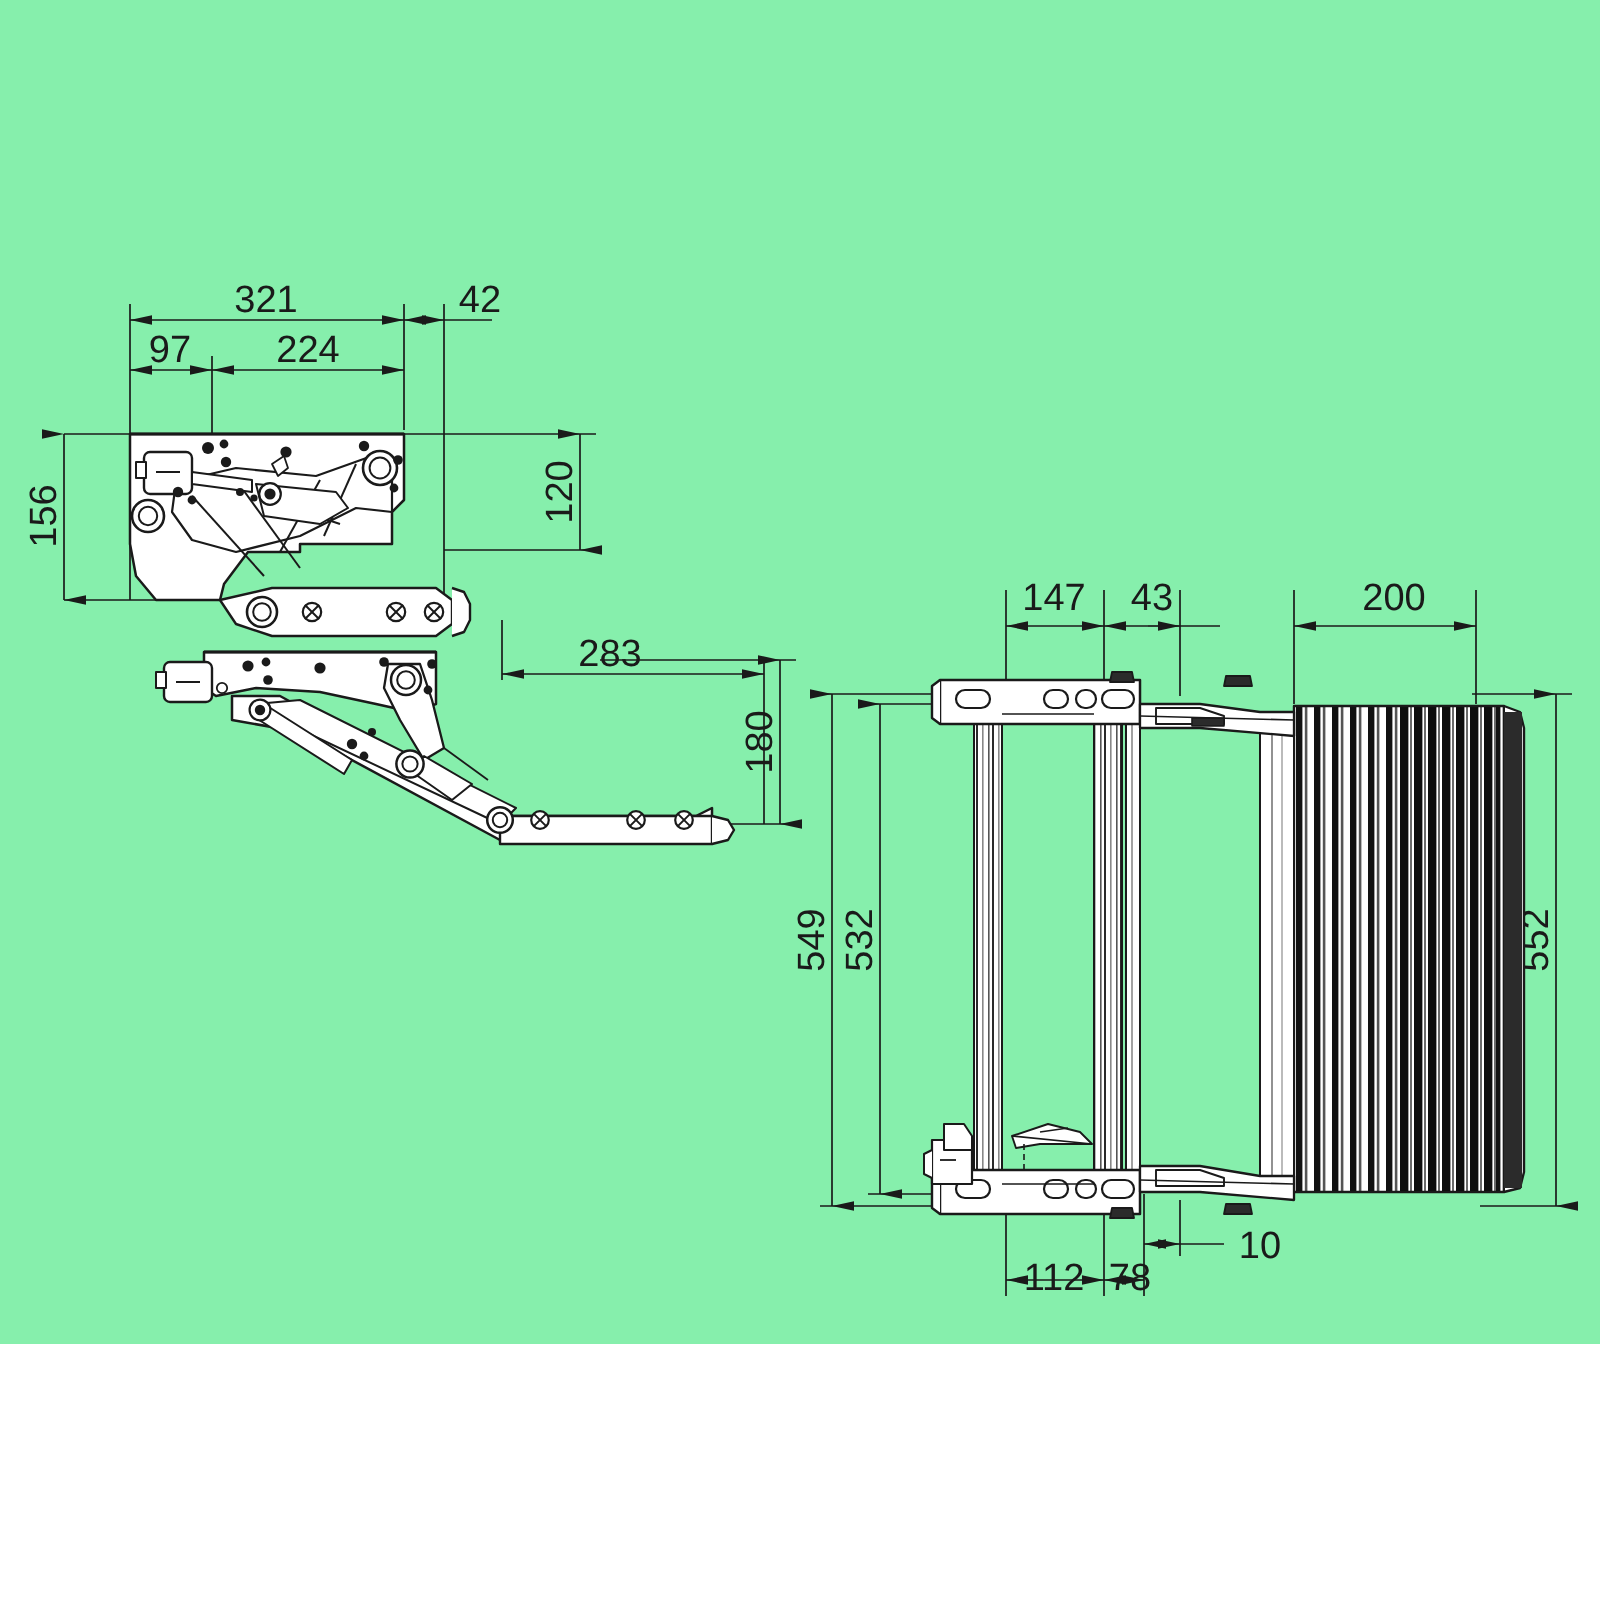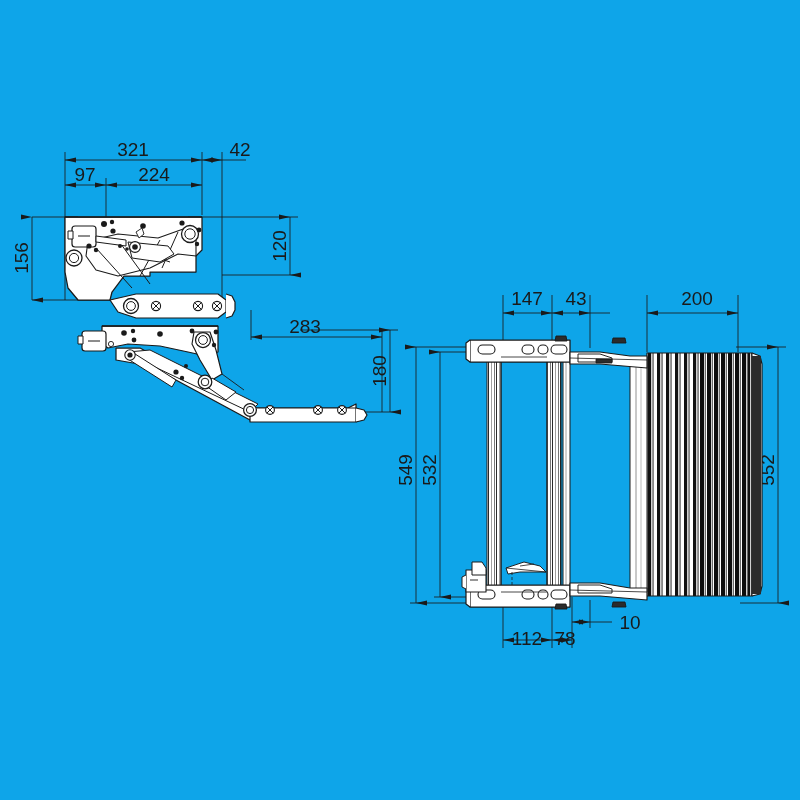--- a/index.html
+++ b/index.html
@@ -3,22 +3,22 @@
 <meta charset="utf-8">
 <style>
   html, body {
     margin: 0;
     padding: 0;
     background: #ffffff;
   }
   #sheet {
     position: relative;
     width: 800px;
-    height: 800px;
-    background: #0ea5e9;
+    height: 672px;
+    background: #86efac;
     font-family: "Liberation Sans", sans-serif;
     overflow: hidden;
   }
   #drawing-svg {
     position: absolute;
     left: 0;
     top: 0;
     width: 800px;
     height: 800px;
     display: block;

